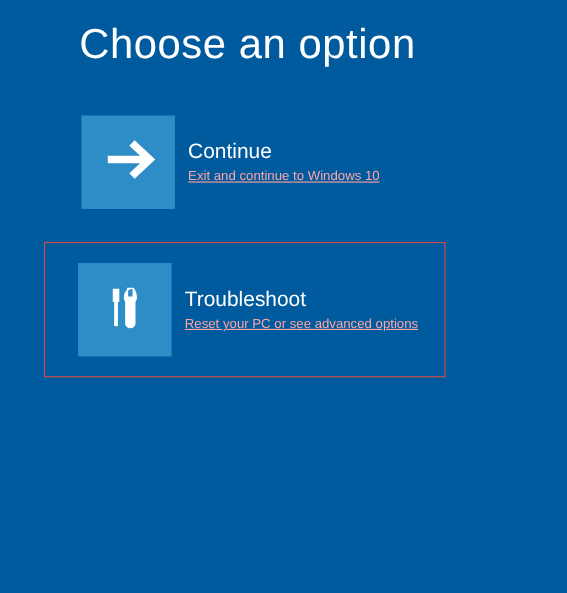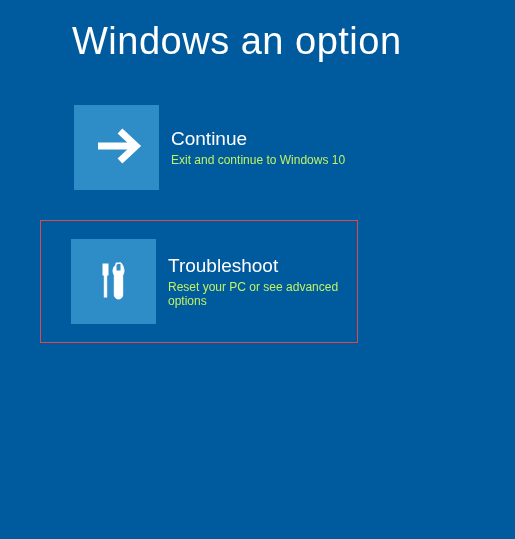--- a/index.html
+++ b/index.html
@@ -30,21 +30,21 @@
       margin-bottom: 28px;
       cursor: pointer;
       padding: 2px;
       position: relative;
     }
     .option.highlighted {
       border: 1px solid #d94a4a;
       padding: 18px 2px;
       margin-left: -32px;
       padding-left: 30px;
-      width: 318px;
+      width: 365px;
     }
     .tile {
       width: 85px;
       height: 85px;
       background: #2e8cc7;
       display: flex;
       align-items: center;
       justify-content: center;
       flex-shrink: 0;
     }
@@ -55,32 +55,33 @@
     .option-title {
       font-size: 19px;
       font-weight: 400;
       margin-bottom: 3px;
       font-family: "Segoe UI", Arial, sans-serif;
     }
     .option-subtitle {
       font-size: 12px;
       font-weight: 400;
       font-family: "Segoe UI", Arial, sans-serif;
-      color: #bef264;
+      color: #fca5a5;
+      text-decoration: underline;
     }
     svg {
       fill: #ffffff;
       stroke: #ffffff;
     }
   </style>
 </head>
 <body>
 
 <div class="container">
-  <h1 class="page-title">Windows an option</h1>
+  <h1 class="page-title">Choose an option</h1>
 
   <div class="option">
     <div class="tile">
       <span>
         <svg width="50" height="50" viewBox="0 0 50 50">
           <line x1="6" y1="25" x2="40" y2="25" stroke="#ffffff" stroke-width="7" stroke-linecap="butt"></line>
           <polyline points="28,10 44,25 28,40" fill="none" stroke="#ffffff" stroke-width="7" stroke-linecap="butt" stroke-linejoin="miter"></polyline>
         </svg>
       </span>
     </div>

